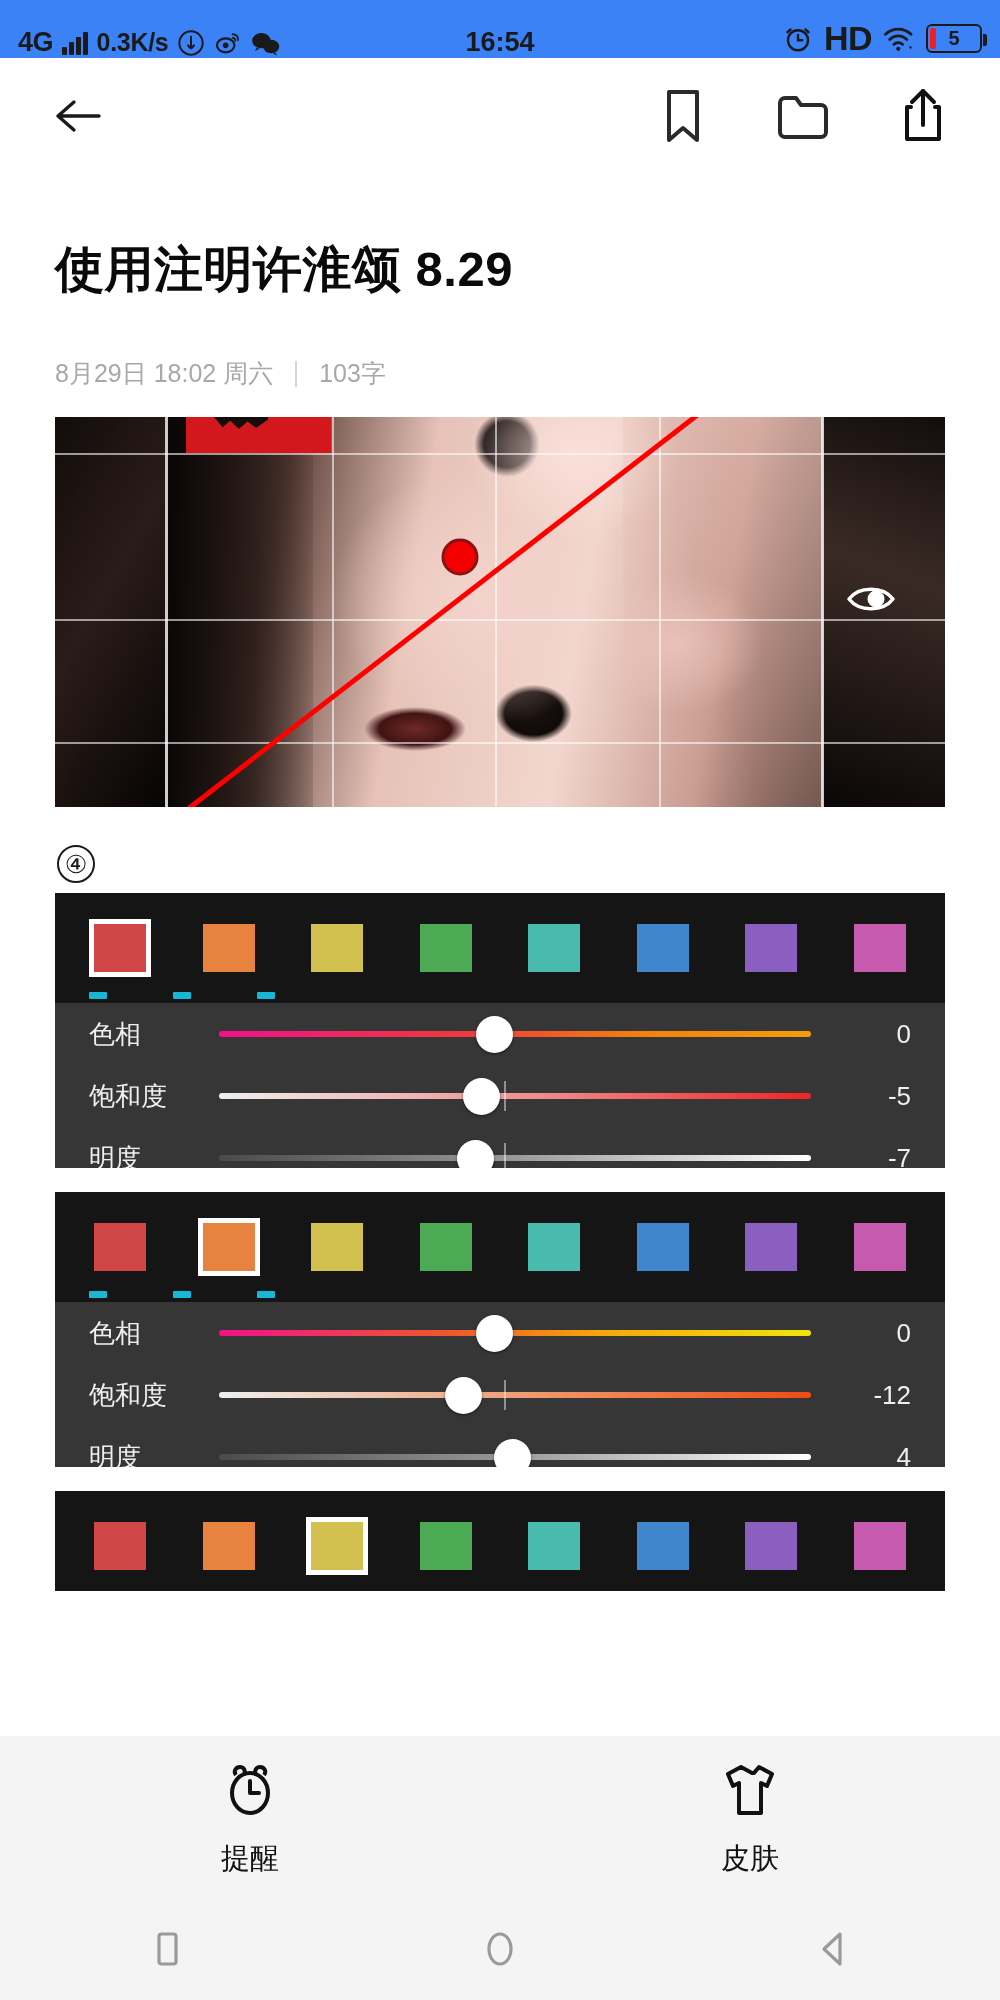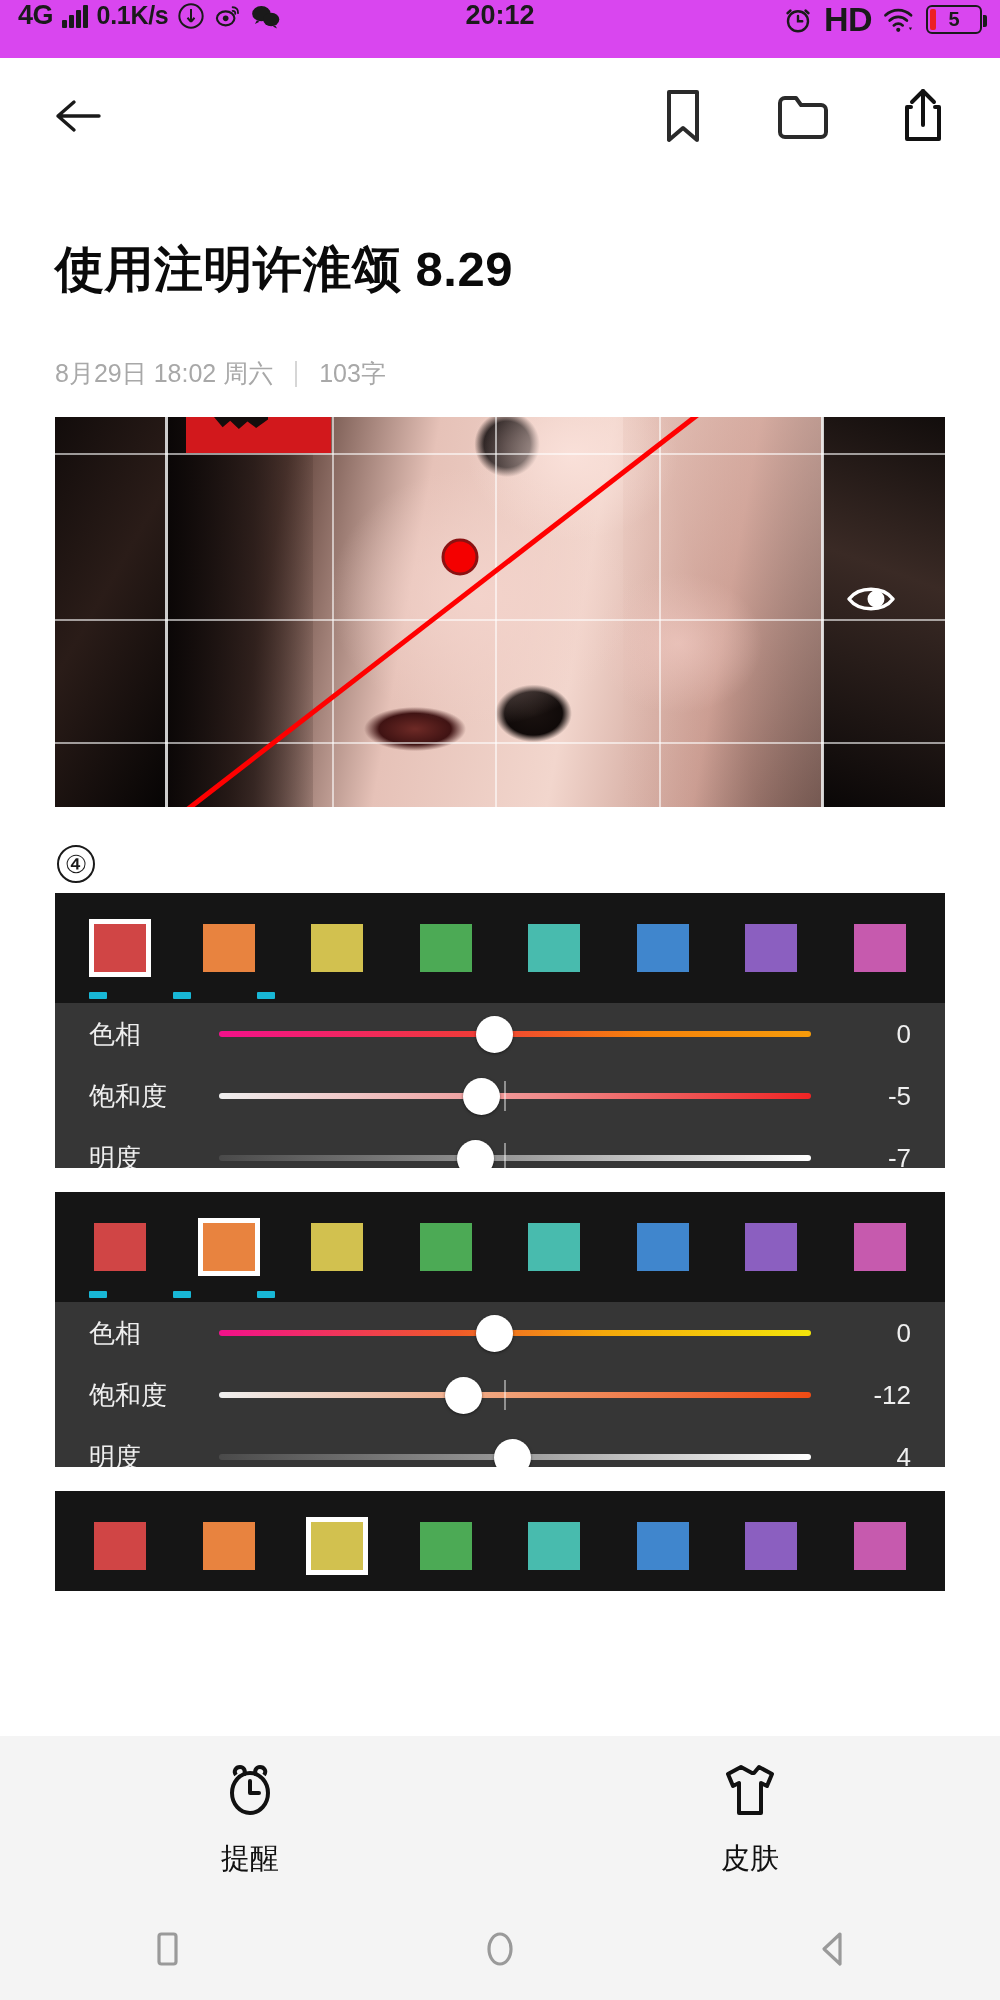--- a/index.html
+++ b/index.html
@@ -7,22 +7,22 @@
     width: 1000px; height: 2000px;
     background: #ffffff;
     font-family: "Liberation Sans", "DejaVu Sans", sans-serif;
     overflow: hidden;
   }
   .screen { position: relative; width: 1000px; height: 2000px; background: #fff; }
 
   
   .statusbar {
     position: absolute; top: 0; left: 0; width: 1000px; height: 58px;
-    display: flex; align-items: flex-start; padding: 0 18px;
-    background: #d946ef; color: #1a1a1a;
+    display: flex; align-items: flex-end; padding: 0 18px;
+    background: #3b82f6; color: #1a1a1a;
   }
   .sb-left { display: flex; align-items: center; gap: 9px; }
   .sb-4g { font-size: 27px; font-weight: bold; letter-spacing: -0.5px; }
   .sb-bars { display: flex; align-items: flex-end; gap: 2.5px; height: 24px; }
   .sb-bars i { width: 4.5px; background: #1a1a1a; display: block; border-radius: 1px; }
   .sb-bars i:nth-child(1) { height: 8px; }
   .sb-bars i:nth-child(2) { height: 13px; }
   .sb-bars i:nth-child(3) { height: 18px; }
   .sb-bars i:nth-child(4) { height: 23px; }
   .sb-speed { font-size: 25px; font-weight: bold; letter-spacing: -0.3px; }
@@ -157,21 +157,21 @@
 
   <div class="statusbar">
     <div class="sb-left">
       <span class="sb-4g">4G</span>
       <span class="sb-bars">
           <i></i>
           <i></i>
           <i></i>
           <i></i>
         </span>
-      <span class="sb-speed">0.1K/s</span>
+      <span class="sb-speed">0.3K/s</span>
       <span class="sb-mini-icon">
         <svg width="28" height="28" viewBox="0 0 24 24">
             <circle cx="12" cy="12" r="10" fill="none" stroke="#1a1a1a" stroke-width="1.7"></circle>
             <path d="M12 6v11M12 17l-3-3.5M12 17l3-3.5" fill="none" stroke="#1a1a1a" stroke-width="1.7"></path>
           </svg>
       </span>
       <span class="sb-mini-icon">
         <svg width="28" height="28" viewBox="0 0 24 24">
             <ellipse cx="10" cy="14" rx="7.5" ry="6" fill="none" stroke="#1a1a1a" stroke-width="1.8"></ellipse>
             <circle cx="10" cy="14" r="2.4" fill="#1a1a1a"></circle>
@@ -182,21 +182,21 @@
       <span class="sb-mini-icon">
         <svg width="30" height="28" viewBox="0 0 26 24">
             <ellipse cx="9" cy="10" rx="8" ry="6.6" fill="#1a1a1a"></ellipse>
             <path d="M5 16l-1.6 3 4-2z" fill="#1a1a1a"></path>
             <ellipse cx="17.5" cy="15" rx="7" ry="5.8" fill="#1a1a1a"></ellipse>
             <path d="M21 20.2l1.6 2.6-3.6-1.6z" fill="#1a1a1a"></path>
           </svg>
       </span>
     </div>
 
-    <div class="sb-center">20:12</div>
+    <div class="sb-center">16:54</div>
 
     <div class="sb-right">
       <span class="sb-mini-icon">
         <svg width="30" height="30" viewBox="0 0 24 24">
             <circle cx="12" cy="13" r="8" fill="none" stroke="#1a1a1a" stroke-width="1.9"></circle>
             <path d="M12 8.8V13h3.4" fill="none" stroke="#1a1a1a" stroke-width="1.9" stroke-linecap="round"></path>
             <path d="M6 4.4L3.6 6.6M18 4.4l2.4 2.2" fill="none" stroke="#1a1a1a" stroke-width="1.9" stroke-linecap="round"></path>
           </svg>
       </span>
       <span class="sb-hd">HD</span>

